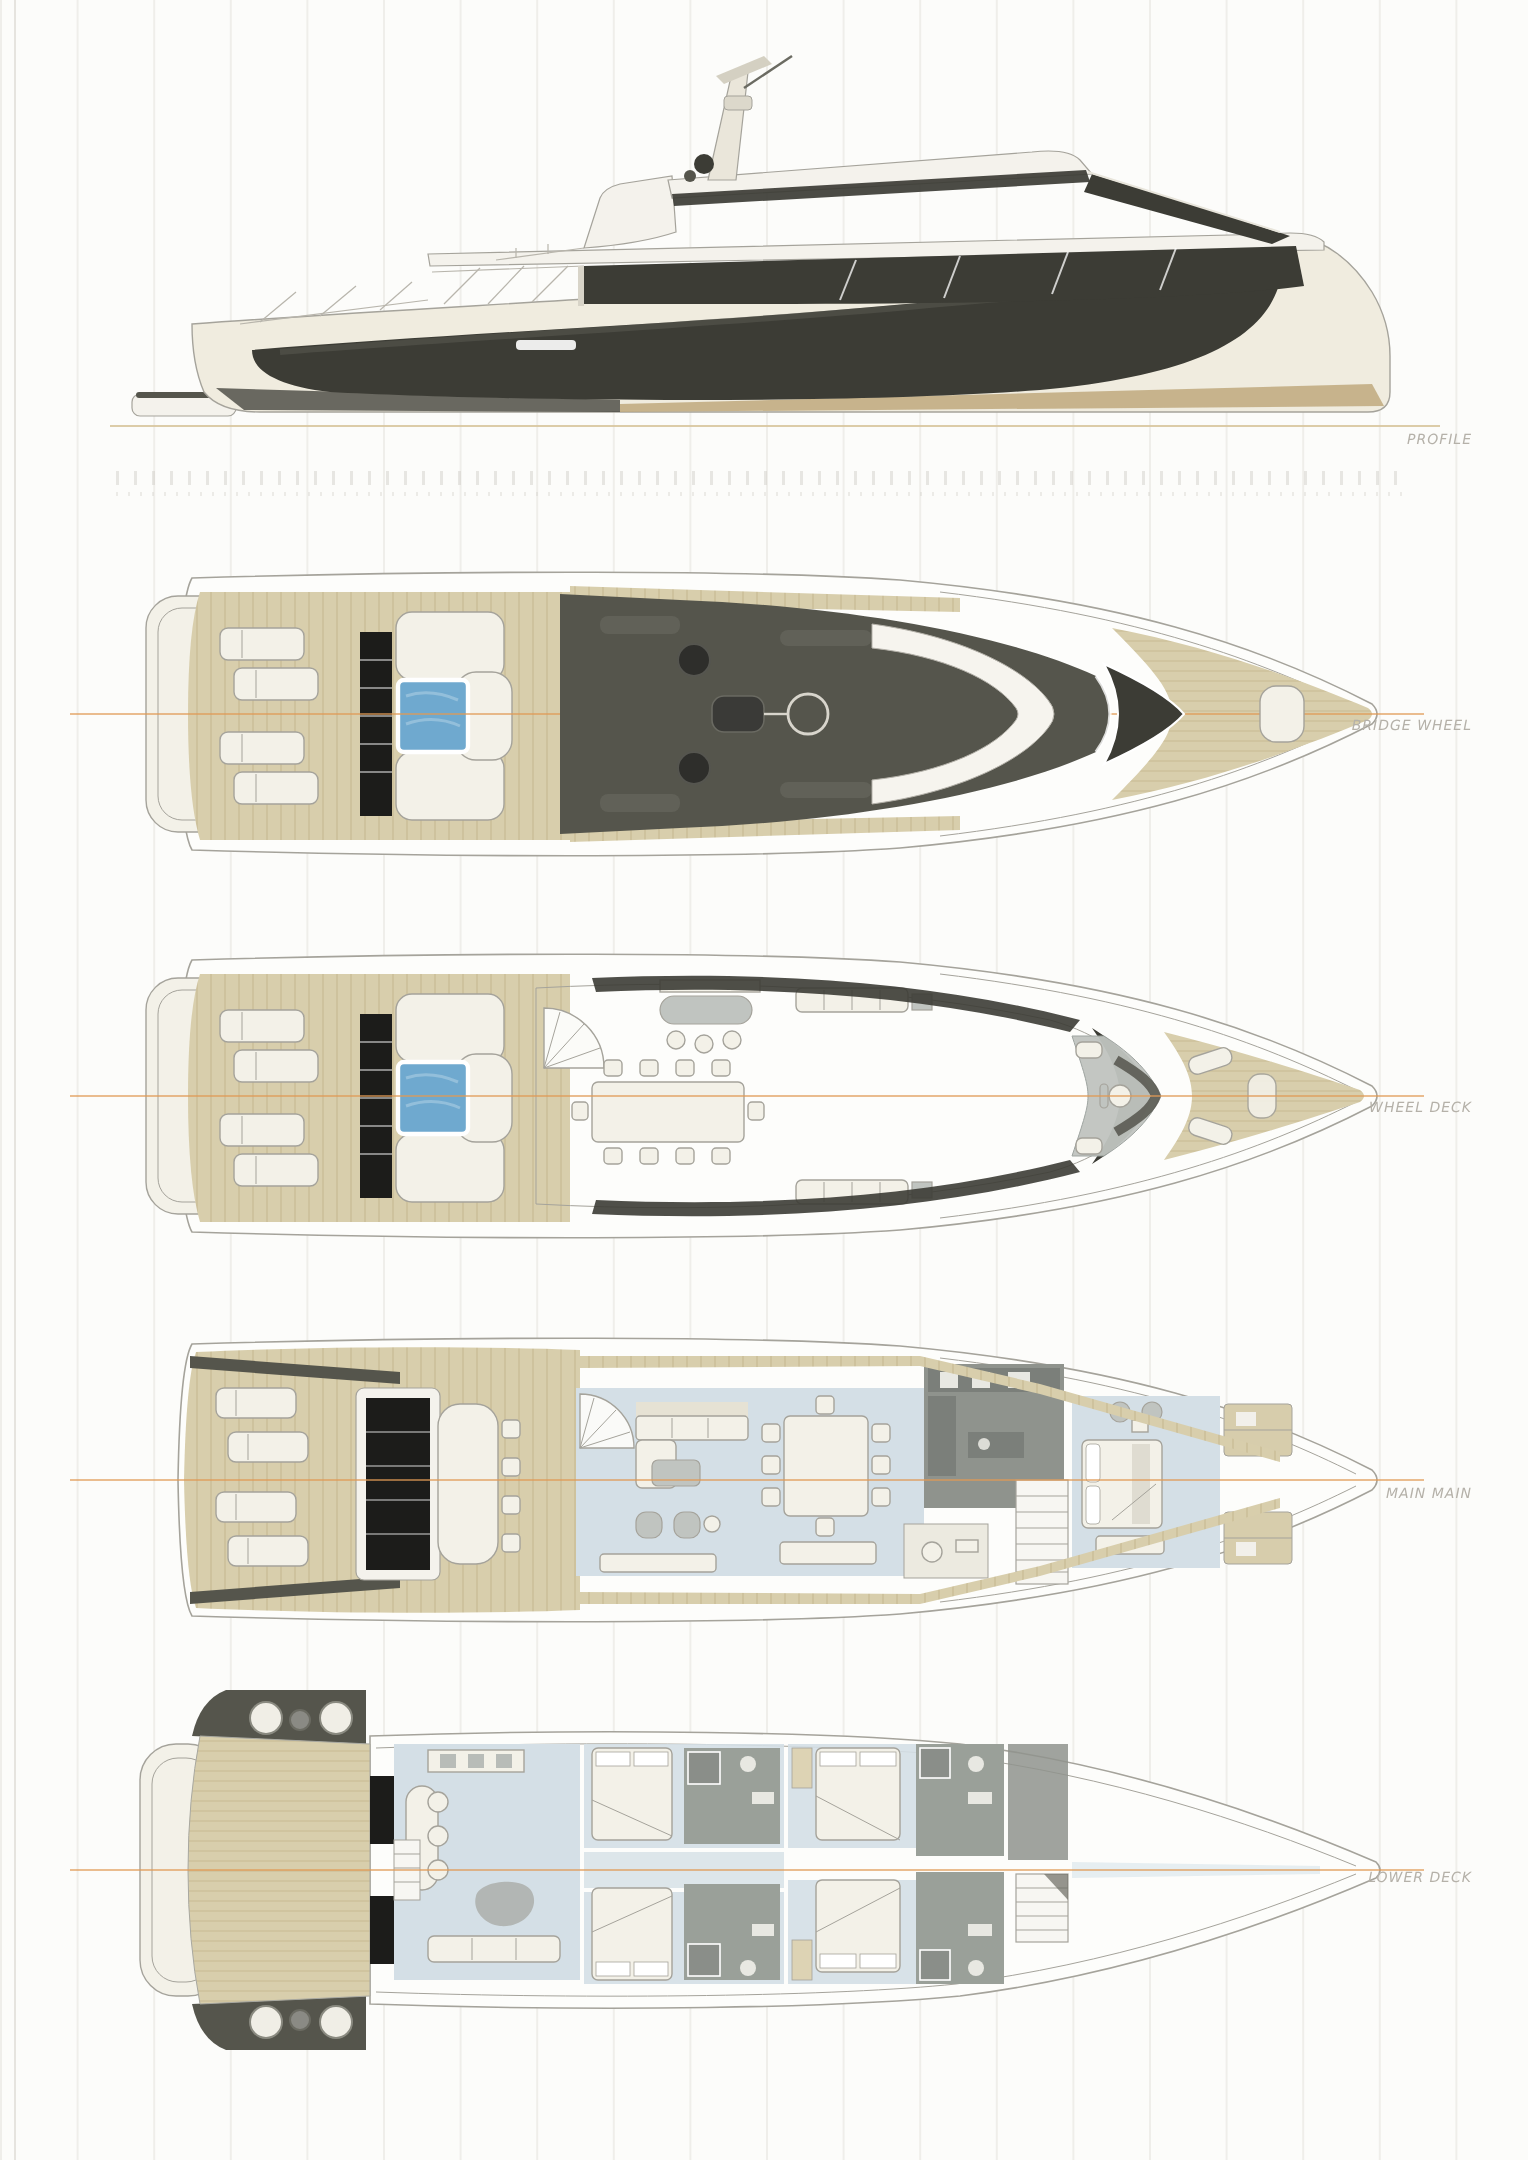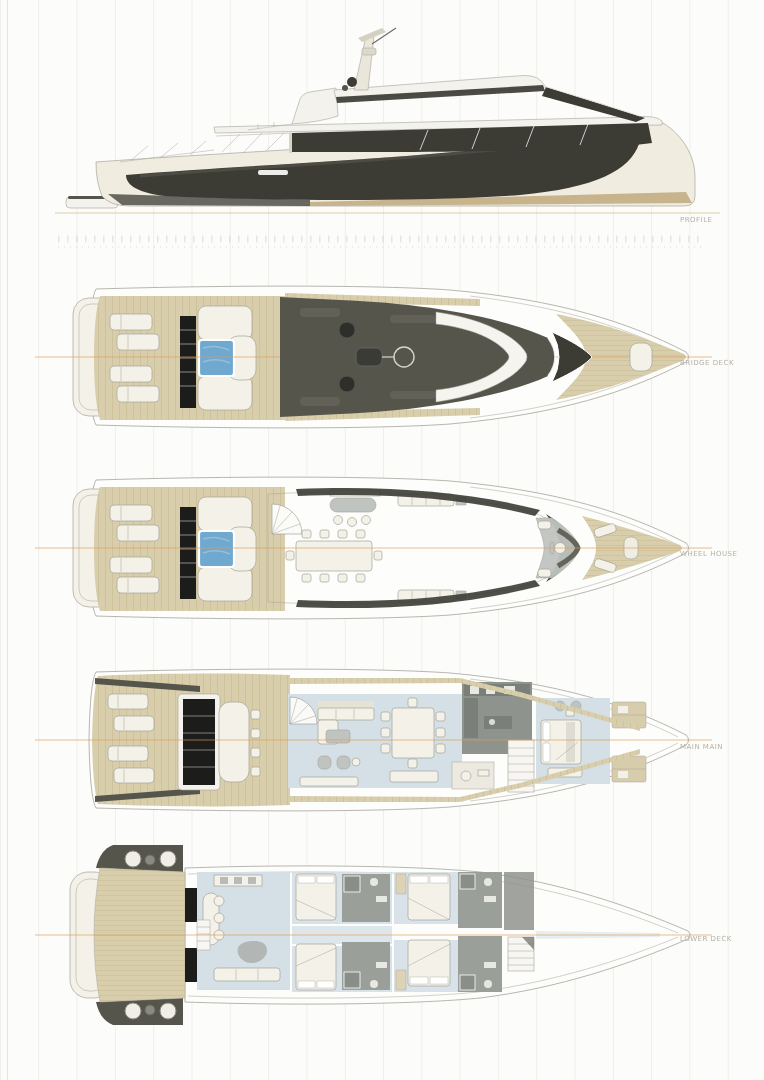--- a/index.html
+++ b/index.html
@@ -1,21 +1,21 @@
 <!DOCTYPE html>
 <html style="--hull-cream: #f0ecdf; --superstructure-white: #f4f2ec; --dark-glass: #3c3c35; --hardtop-gray: #55554c; --mid-gray: #6b6b62; --black-glass: #1c1c1a; --teak-deck: #d8ceac; --teak-line: #c2b58c; --pool-blue: #6fa9cf; --floor-blue: #d4dfe6; --furniture-white: #f3f1e8; --furniture-gray: #c0c4c0; --galley-gray: #8f938d; --bath-gray: #9aa099; --outline-gray: #a5a39b; --centerline-orange: #e19a55; --waterline-tan: #d9c7a0; --boot-stripe: #bfa97e; --label-gray: #b5b1a9; --grid-line: #efeeea;"><head>
 <meta charset="utf-8">
 <style>
   html,body{margin:0;padding:0;background:#e8e8e8;}
   .page{position:relative;width:764px;height:1080px;background:#fcfcfa;overflow:hidden;
         font-family:"Liberation Sans",sans-serif;}
   svg{position:absolute;left:0;top:0;}
-  .lbl{position:absolute;right:4px;width:80px;text-align:left;
+  .lbl{position:absolute;right:28px;width:80px;text-align:right;
        font-size:7px;line-height:8px;letter-spacing:.5px;color:var(--label-gray);
-       font-family:"DejaVu Sans",sans-serif;}
+       font-family:"DejaVu Sans",sans-serif;font-style:italic;}
   
   .hullfill{fill:#fdfdfb;stroke:var(--outline-gray);stroke-width:.8;}
   .dk{fill:var(--hardtop-gray);}
   .dg{fill:var(--dark-glass);}
   .bk{fill:var(--black-glass);}
   .fl{fill:var(--floor-blue);}
   .gal{fill:var(--galley-gray);}
   .bath{fill:var(--bath-gray);}
   .fw{fill:var(--furniture-white);stroke:var(--outline-gray);stroke-width:.7;}
   .fg{fill:var(--furniture-gray);stroke:var(--outline-gray);stroke-width:.6;}
@@ -474,18 +474,18 @@
     <line x1="508" y1="958" x2="534" y2="958" class="thin"></line>
           <line x1="508" y1="965" x2="534" y2="965" class="thin"></line>
     <polygon points="522,937 534,937 534,950" fill="#6b6b62" opacity=".7"></polygon>
   </g>
   <polygon fill="#cfe0e8" opacity=".5" points="536,931 660,933 660,937 536,939"></polygon>
   <line x1="35" y1="935" x2="712" y2="935" class="cl"></line>
 </g>
 </svg>
 
 <div class="lbl" style="top:216px">PROFILE</div>
-<div class="lbl" style="top:359px">BRIDGE DECK</div>
-<div class="lbl" style="top:550px">WHEEL HOUSE</div>
+<div class="lbl" style="top:359px">BRIDGE WHEEL</div>
+<div class="lbl" style="top:550px">WHEEL DECK</div>
 <div class="lbl" style="top:743px">MAIN MAIN</div>
 <div class="lbl" style="top:935px">LOWER DECK</div>
 
 </div>
 
 </body></html>

